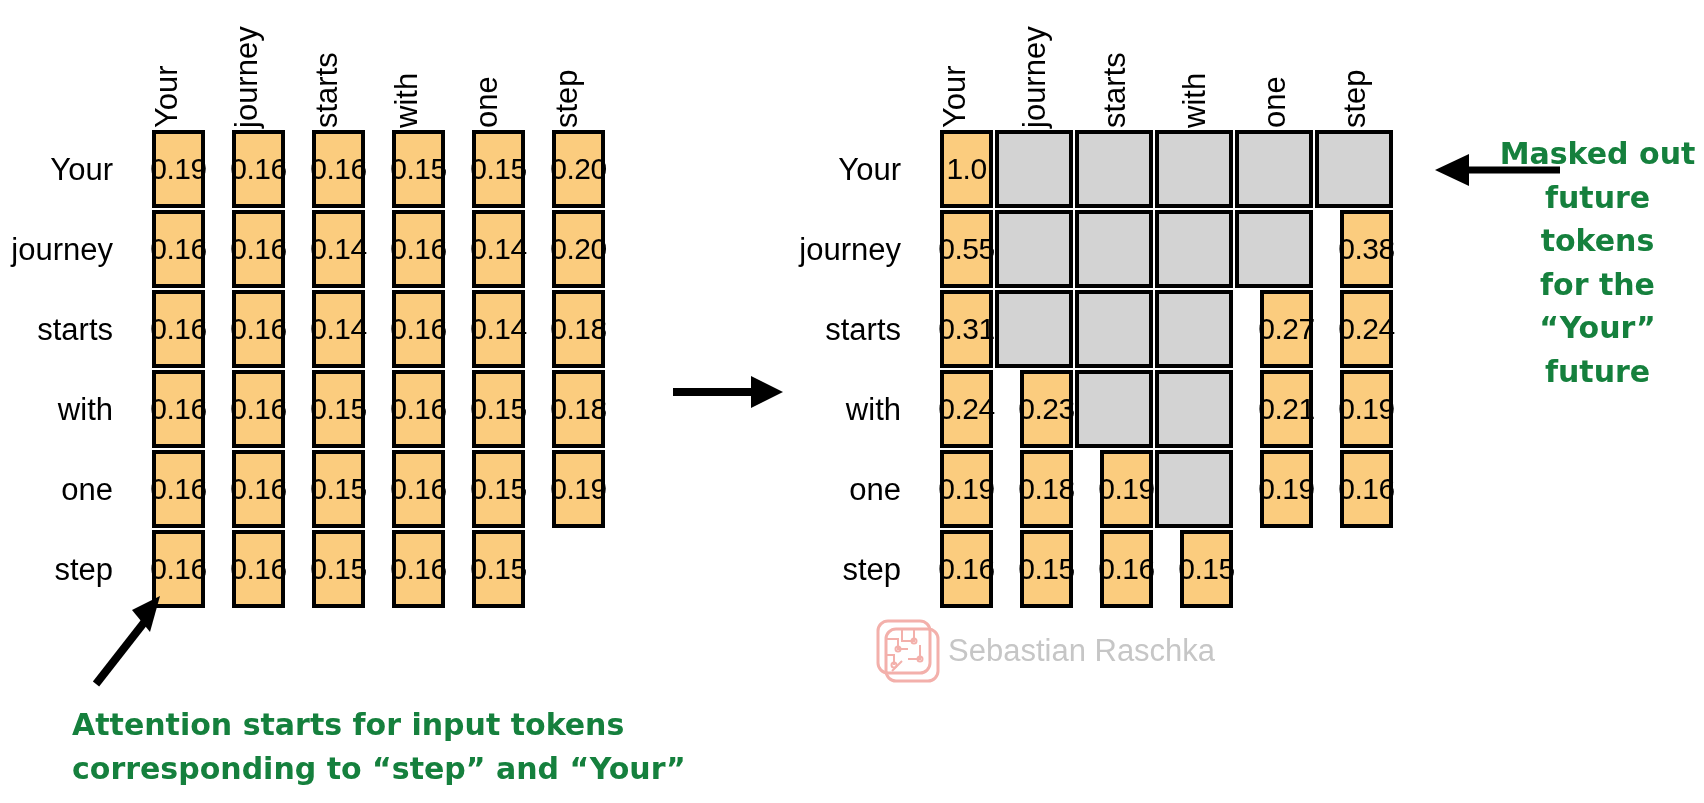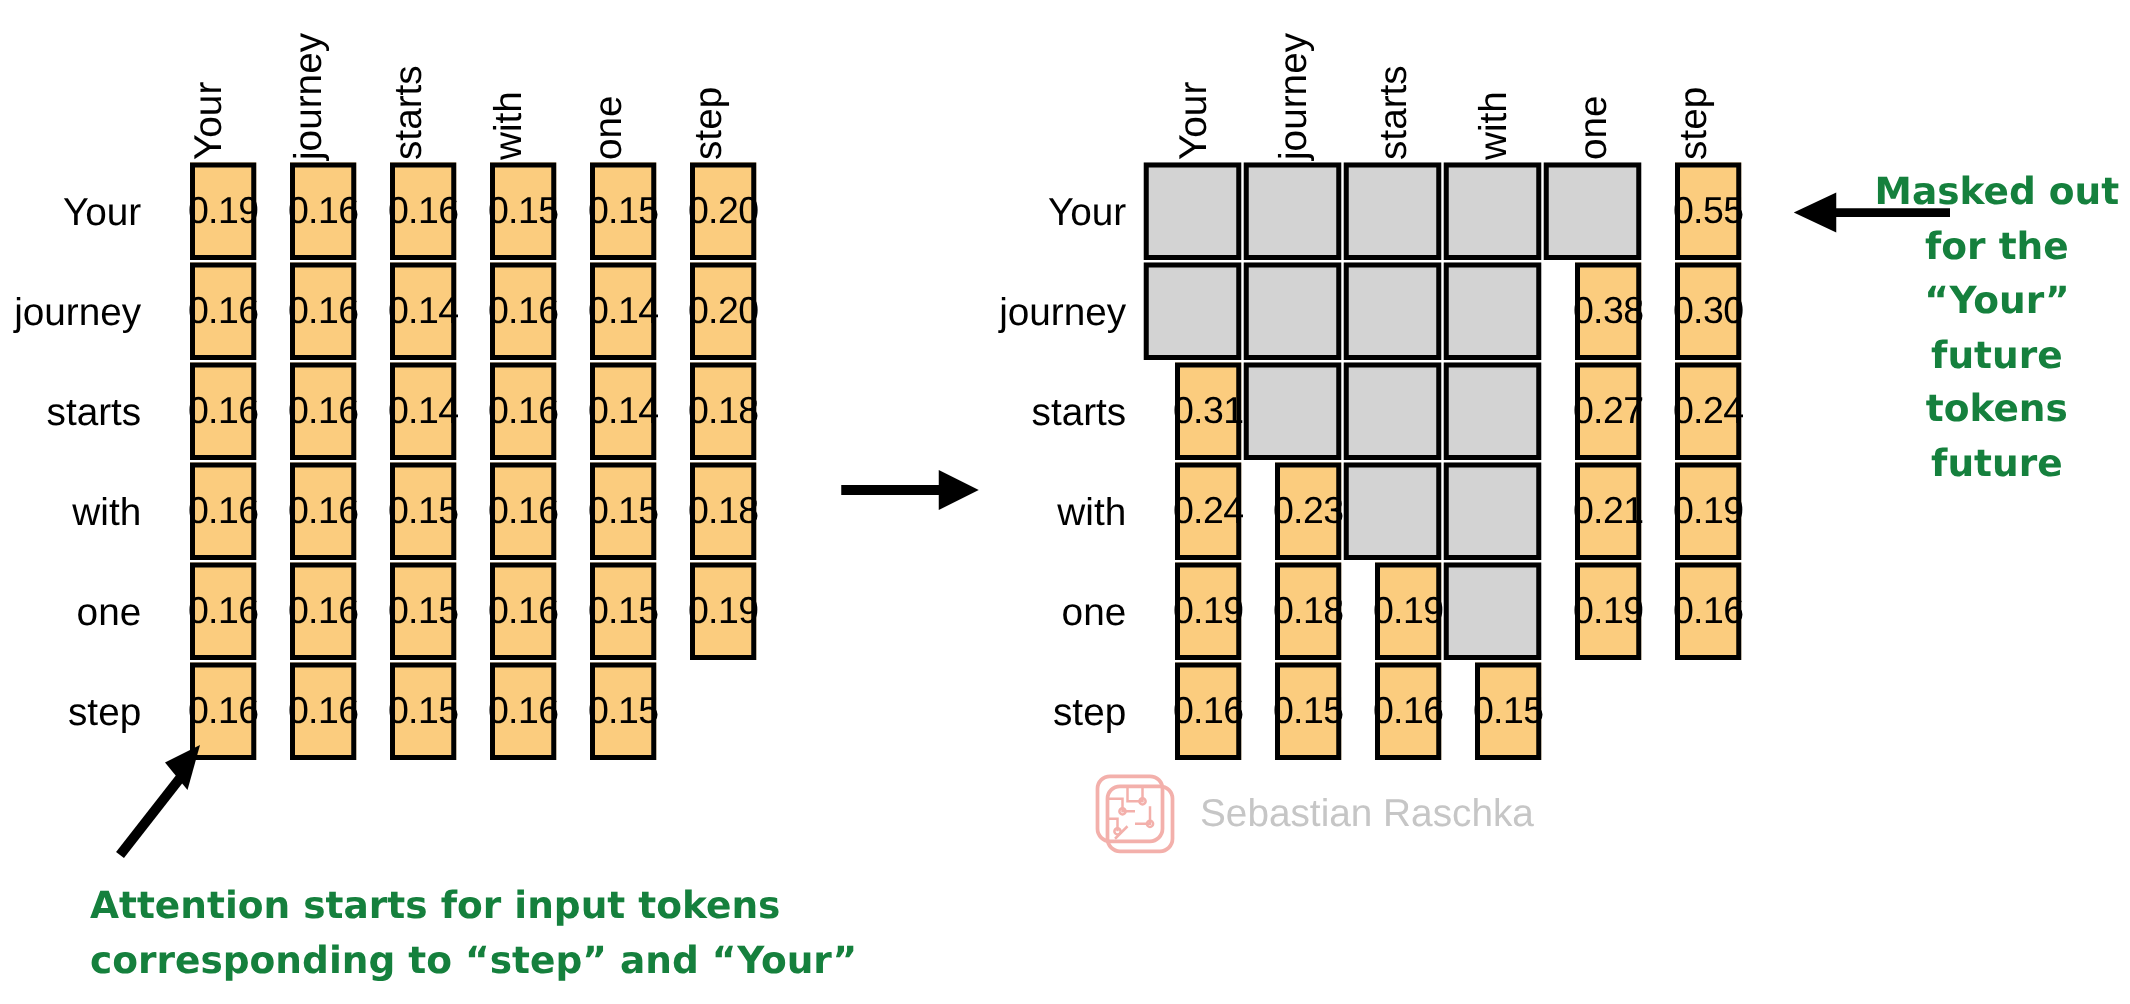--- a/index.html
+++ b/index.html
@@ -92,21 +92,21 @@
   .anno.center { text-align: center; }
 
   
   .arrow-svg { position: absolute; overflow: visible; }
 
   
   .watermark {
     position: absolute;
     display: flex;
     align-items: center;
-    gap: 16px;
+    gap: 4px;
   }
   .watermark .wm-text {
     color: #c6c6c6;
     font-size: 31px;
     font-family: "Liberation Sans", sans-serif;
   }
 </style>
 </head>
 <body>
 
@@ -210,32 +210,32 @@
   <div class="row-label">Your</div>
   <div class="row-label">journey</div>
   <div class="row-label">starts</div>
   <div class="row-label">with</div>
   <div class="row-label">one</div>
   <div class="row-label">step</div>
 </div>
 
 <div class="matrix" style="left:915px; top:130px;">
   <div class="grid" id="right-grid">
+      <div class="cell orange">1.0</div>
       <div class="cell gray"></div>
       <div class="cell gray"></div>
       <div class="cell gray"></div>
       <div class="cell gray"></div>
       <div class="cell gray"></div>
       <div class="cell orange">0.55</div>
       <div class="cell gray"></div>
       <div class="cell gray"></div>
       <div class="cell gray"></div>
       <div class="cell gray"></div>
       <div class="cell orange">0.38</div>
-      <div class="cell orange">0.30</div>
       <div class="cell orange">0.31</div>
       <div class="cell gray"></div>
       <div class="cell gray"></div>
       <div class="cell gray"></div>
       <div class="cell orange">0.27</div>
       <div class="cell orange">0.24</div>
       <div class="cell orange">0.24</div>
       <div class="cell orange">0.23</div>
       <div class="cell gray"></div>
       <div class="cell gray"></div>
@@ -254,22 +254,22 @@
     </div>
 </div>
 
 <svg class="arrow-svg" style="left:1435px; top:152px;" width="125" height="36" viewBox="0 0 125 36">
   <line x1="125" y1="18" x2="32" y2="18" stroke="#000" stroke-width="7"></line>
   <polygon points="34,2 0,18 34,34" fill="#000"></polygon>
 </svg>
 
 <div class="anno center" style="left:1490px; top:132px; width:215px;">
   <div>Masked out</div>
+  <div>future tokens</div>
   <div>for the “Your”</div>
-  <div>future tokens</div>
   <div>future</div>
 </div>
 
 <svg class="arrow-svg" style="left:88px; top:596px;" width="80" height="90" viewBox="0 0 80 90">
   <line x1="8" y1="88" x2="58" y2="24" stroke="#000" stroke-width="8"></line>
   <polygon points="72,0 44,14 62,36" fill="#000"></polygon>
 </svg>
 
 <div class="anno" style="left:72px; top:703px; width:620px;">
   <div>Attention starts for input tokens</div>

